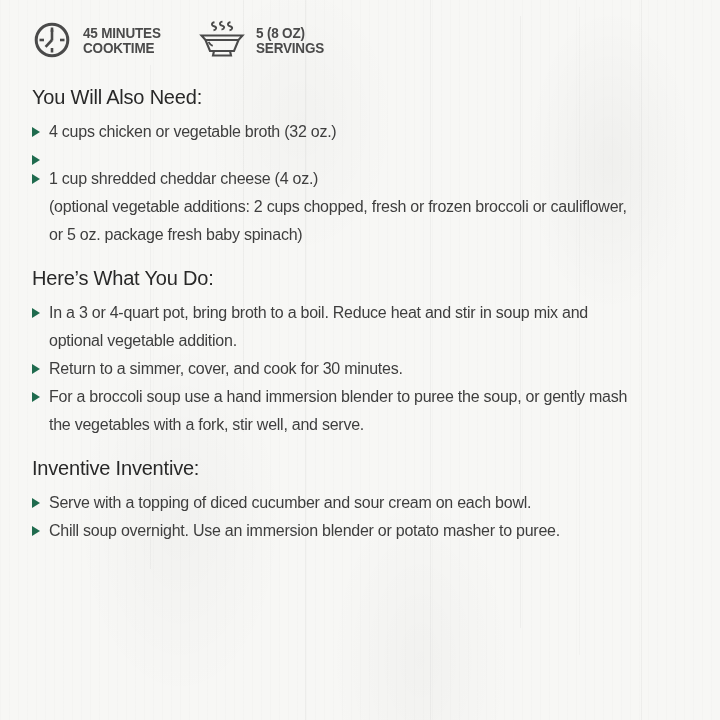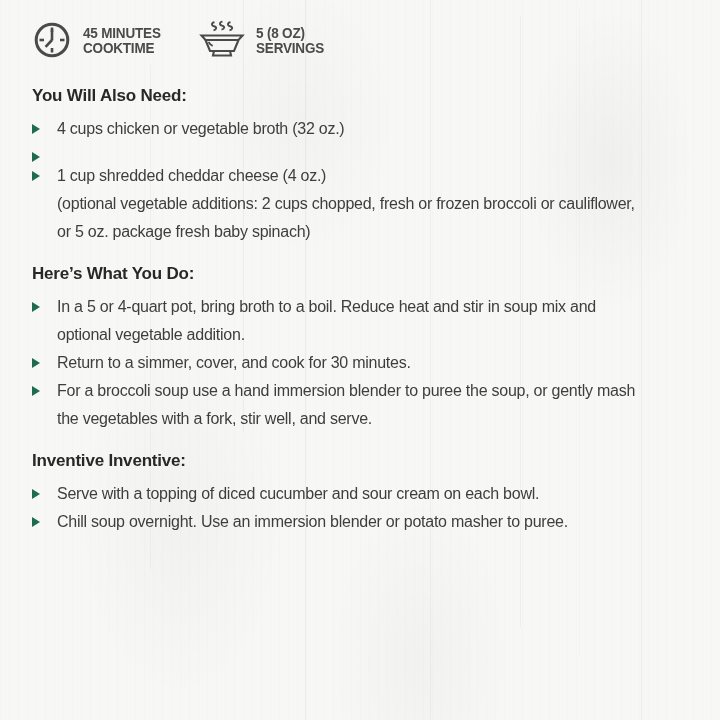--- a/index.html
+++ b/index.html
@@ -67,31 +67,31 @@
     letter-spacing: -0.2px;
     color: var(--icon-gray);
     transform: scaleX(0.9);
     transform-origin: left center;
     white-space: nowrap;
   }
 
   
   .section { margin-bottom: 18px; }
   .section-heading {
-    font-weight: 700;
-    font-size: 17px;
+    font-weight: 400;
+    font-size: 20px;
     letter-spacing: -0.2px;
     color: var(--heading-text);
     margin-bottom: 9px;
   }
   .list { list-style: none; }
   .list-item {
     display: flex;
     align-items: flex-start;
-    gap: 17px;
+    gap: 9px;
   }
   .bullet {
     flex: 0 0 auto;
     width: 0; height: 0;
     margin-top: 9px;
     border-top: 5px solid transparent;
     border-bottom: 5px solid transparent;
     border-left: 8px solid var(--accent-green);
   }
   .item-text {
@@ -173,21 +173,21 @@
 or 5 oz. package fresh baby spinach)</span>
         </li>
       </ul>
     </div>
 
     <div class="section">
       <div class="section-heading">Here’s What You Do:</div>
       <ul class="list">
         <li class="list-item">
           <span class="bullet"></span>
-          <span class="item-text">In a 5 or 4-quart pot, bring broth to a boil. Reduce heat and stir in soup mix and
+          <span class="item-text">In a 3 or 4-quart pot, bring broth to a boil. Reduce heat and stir in soup mix and
 optional vegetable addition.</span>
         </li>
         <li class="list-item">
           <span class="bullet"></span>
           <span class="item-text">Return to a simmer, cover, and cook for 30 minutes.</span>
         </li>
         <li class="list-item">
           <span class="bullet"></span>
           <span class="item-text">For a broccoli soup use a hand immersion blender to puree the soup, or gently mash
 the vegetables with a fork, stir well, and serve.</span>

